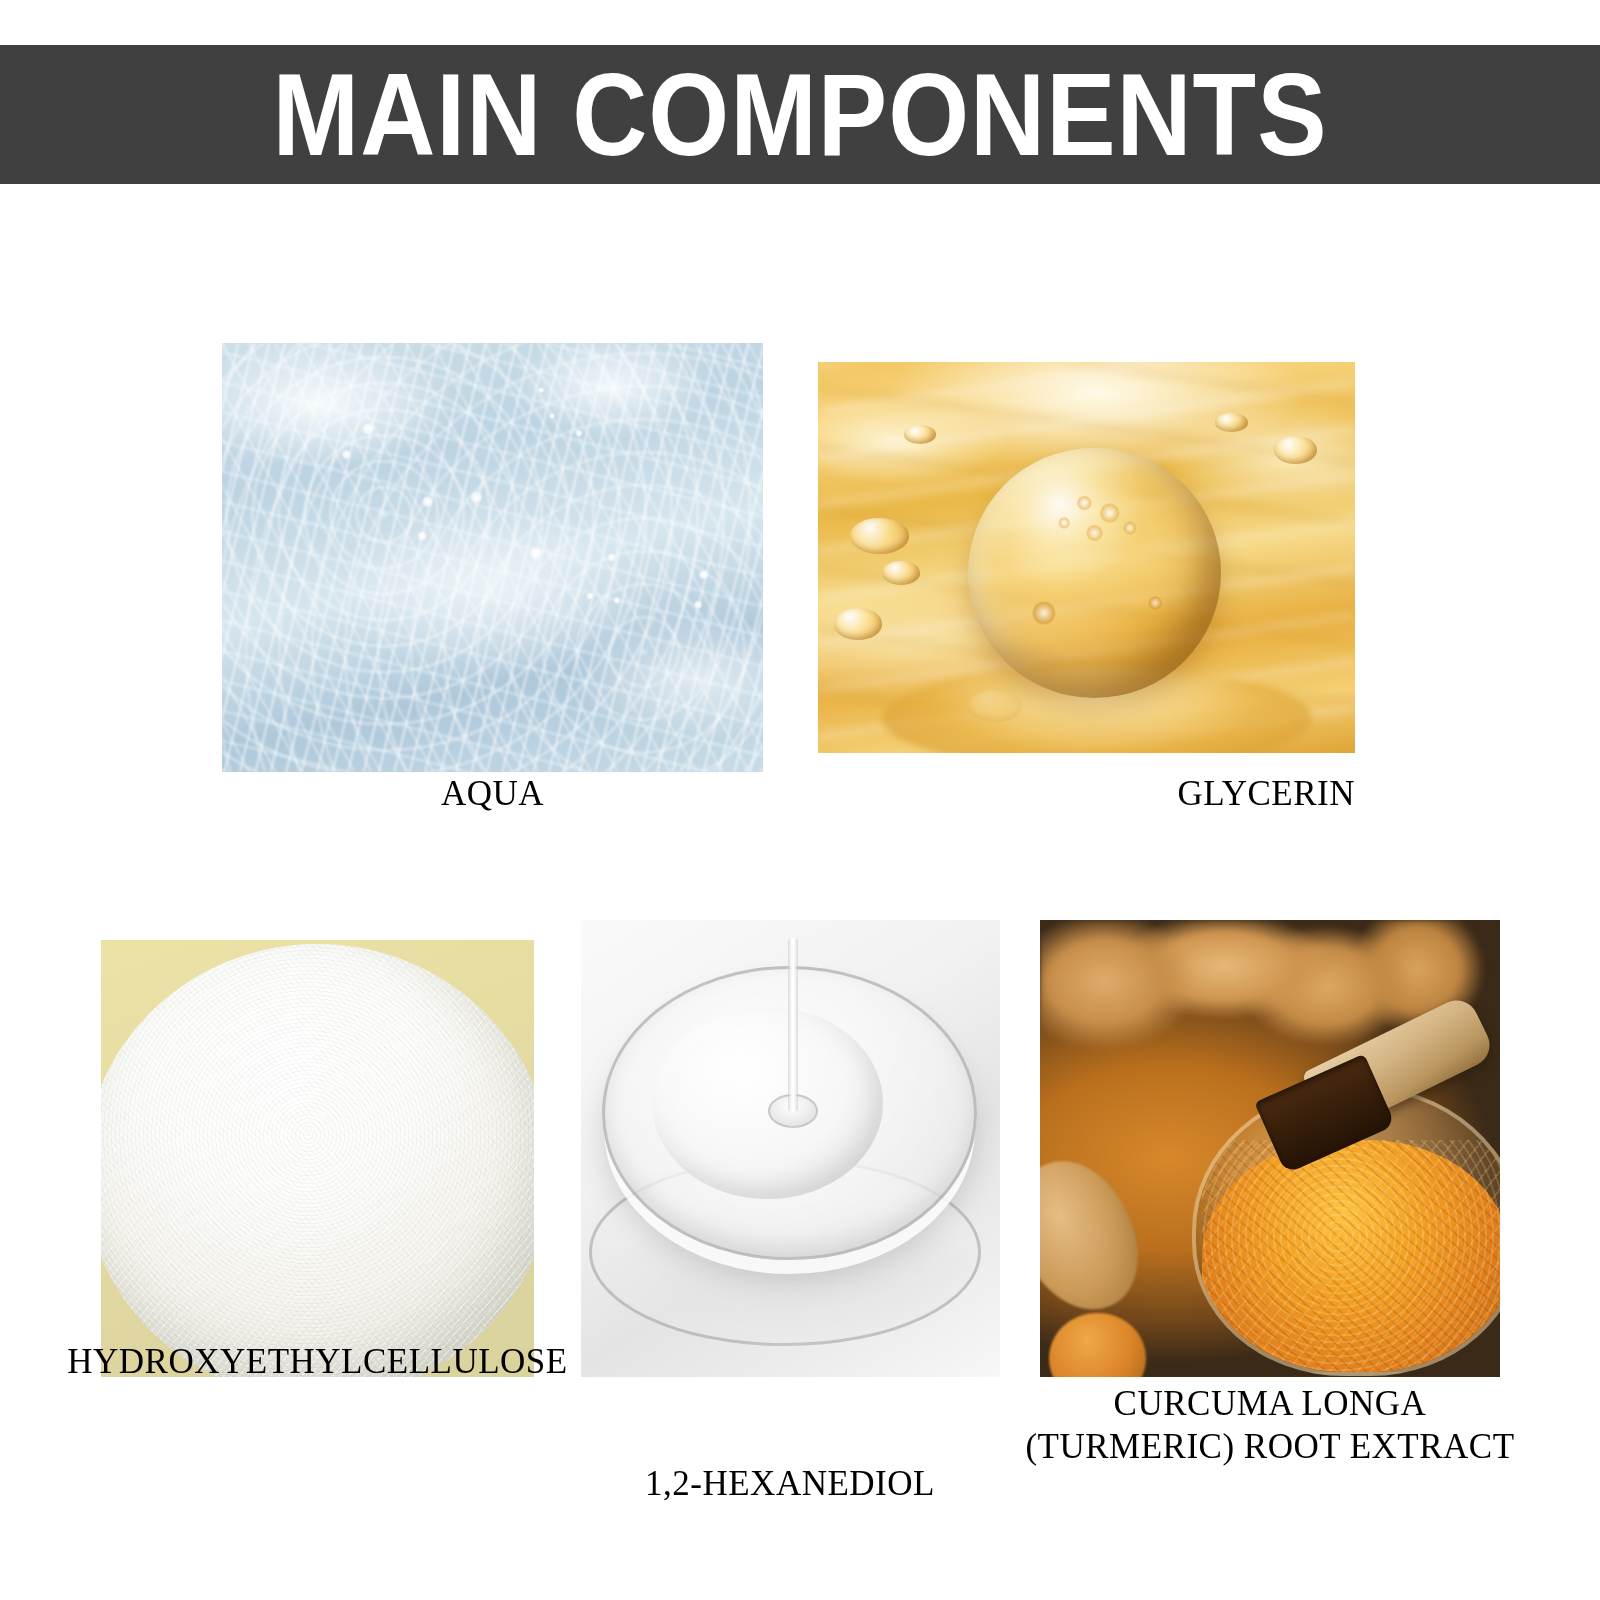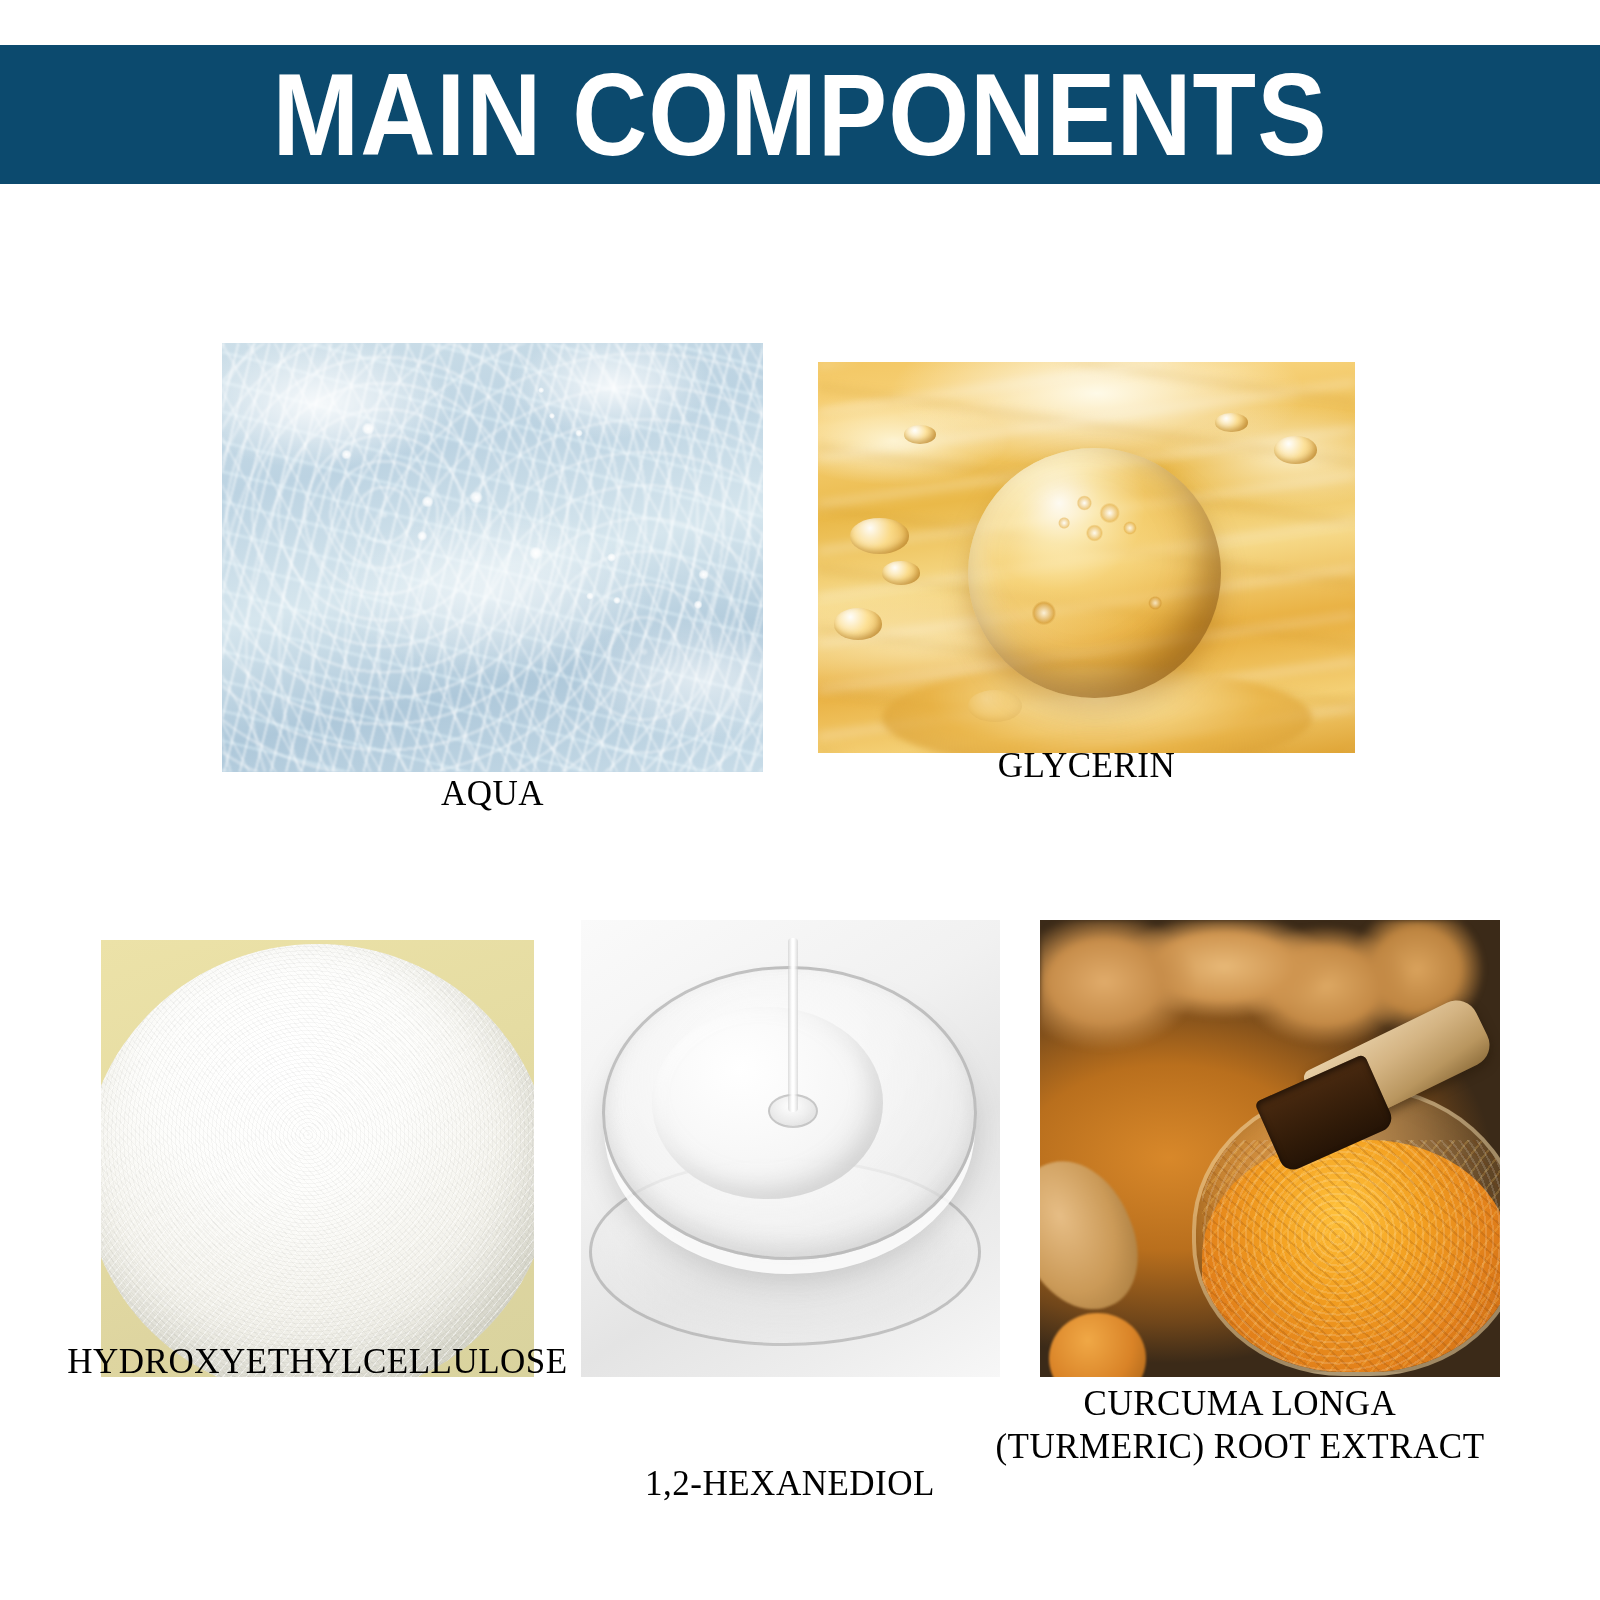--- a/index.html
+++ b/index.html
@@ -16,21 +16,21 @@
     position: relative;
   }
 
   
   .banner {
     position: absolute;
     left: 0;
     top: 45px;
     width: 1600px;
     height: 139px;
-    background: #0c4a6e;
+    background: #404040;
     display: flex;
     align-items: center;
     justify-content: center;
   }
   .banner-title {
     color: #ffffff;
     font-family: "Liberation Sans", sans-serif;
     font-size: 104px;
     font-weight: bold;
     letter-spacing: 1px;
@@ -51,29 +51,29 @@
     font-size: 35px;
     line-height: 43px;
     letter-spacing: 0.5px;
     white-space: pre-line;
   }
 
   
   #thumb-aqua      { left: 222px;  top: 343px; width: 541px; height: 429px; }
   #cap-aqua        { left: 222px;  top: 772px; width: 541px; }
   #thumb-glycerin  { left: 818px;  top: 362px; width: 537px; height: 391px; }
-  #cap-glycerin    { left: 818px;  top: 744px; width: 537px; }
+  #cap-glycerin    { left: 818px;  top: 772px; width: 537px; text-align: right; }
 
   
   #thumb-hec       { left: 101px;  top: 940px; width: 433px; height: 437px; }
   #cap-hec         { left: 40px;   top: 1340px; width: 555px; }
   #thumb-hex       { left: 581px;  top: 920px; width: 419px; height: 457px; }
   #cap-hex         { left: 575px;  top: 1462px; width: 430px; }
   #thumb-curcuma   { left: 1040px; top: 920px; width: 460px; height: 457px; }
-  #cap-curcuma     { left: 970px; top: 1382px; width: 540px; }
+  #cap-curcuma     { left: 1000px; top: 1382px; width: 540px; }
 
   
   .art-water {
     width: 100%; height: 100%;
     position: relative;
     background:
       radial-gradient(ellipse 40% 25% at 18% 14%, rgba(255,255,255,.85), rgba(255,255,255,0) 62%),
       radial-gradient(ellipse 30% 20% at 72% 10%, rgba(255,255,255,.8), rgba(255,255,255,0) 62%),
       radial-gradient(ellipse 45% 30% at 50% 58%, rgba(255,255,255,.55), rgba(255,255,255,0) 65%),
       radial-gradient(ellipse 35% 22% at 88% 78%, rgba(255,255,255,.6), rgba(255,255,255,0) 66%),

